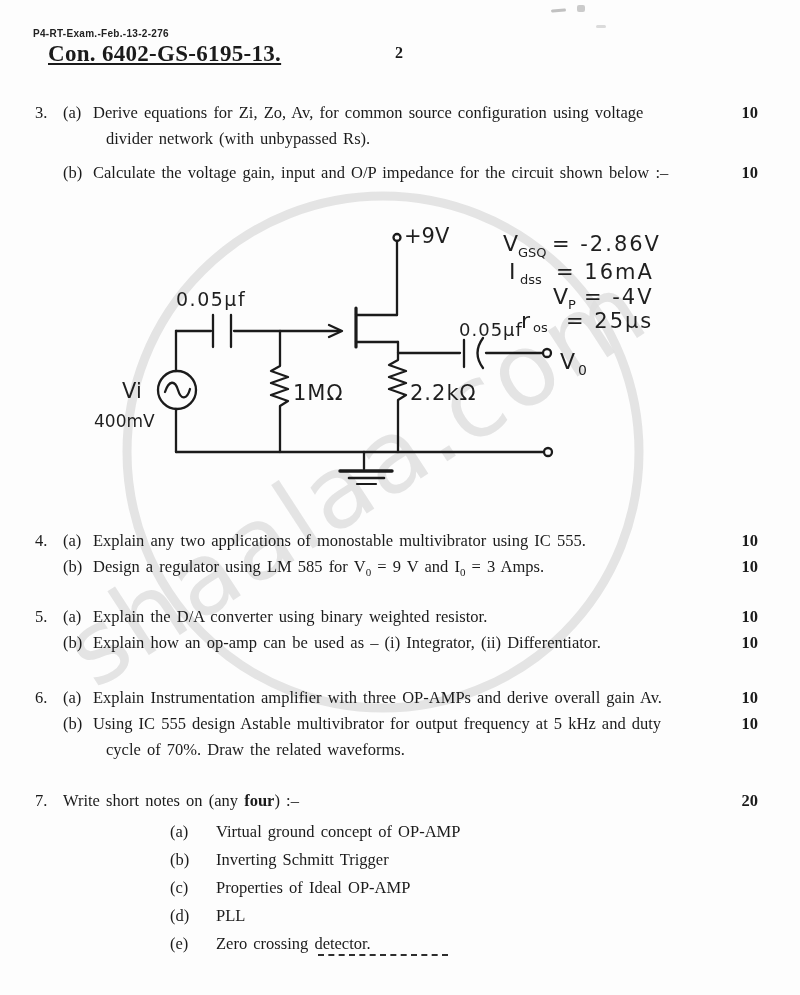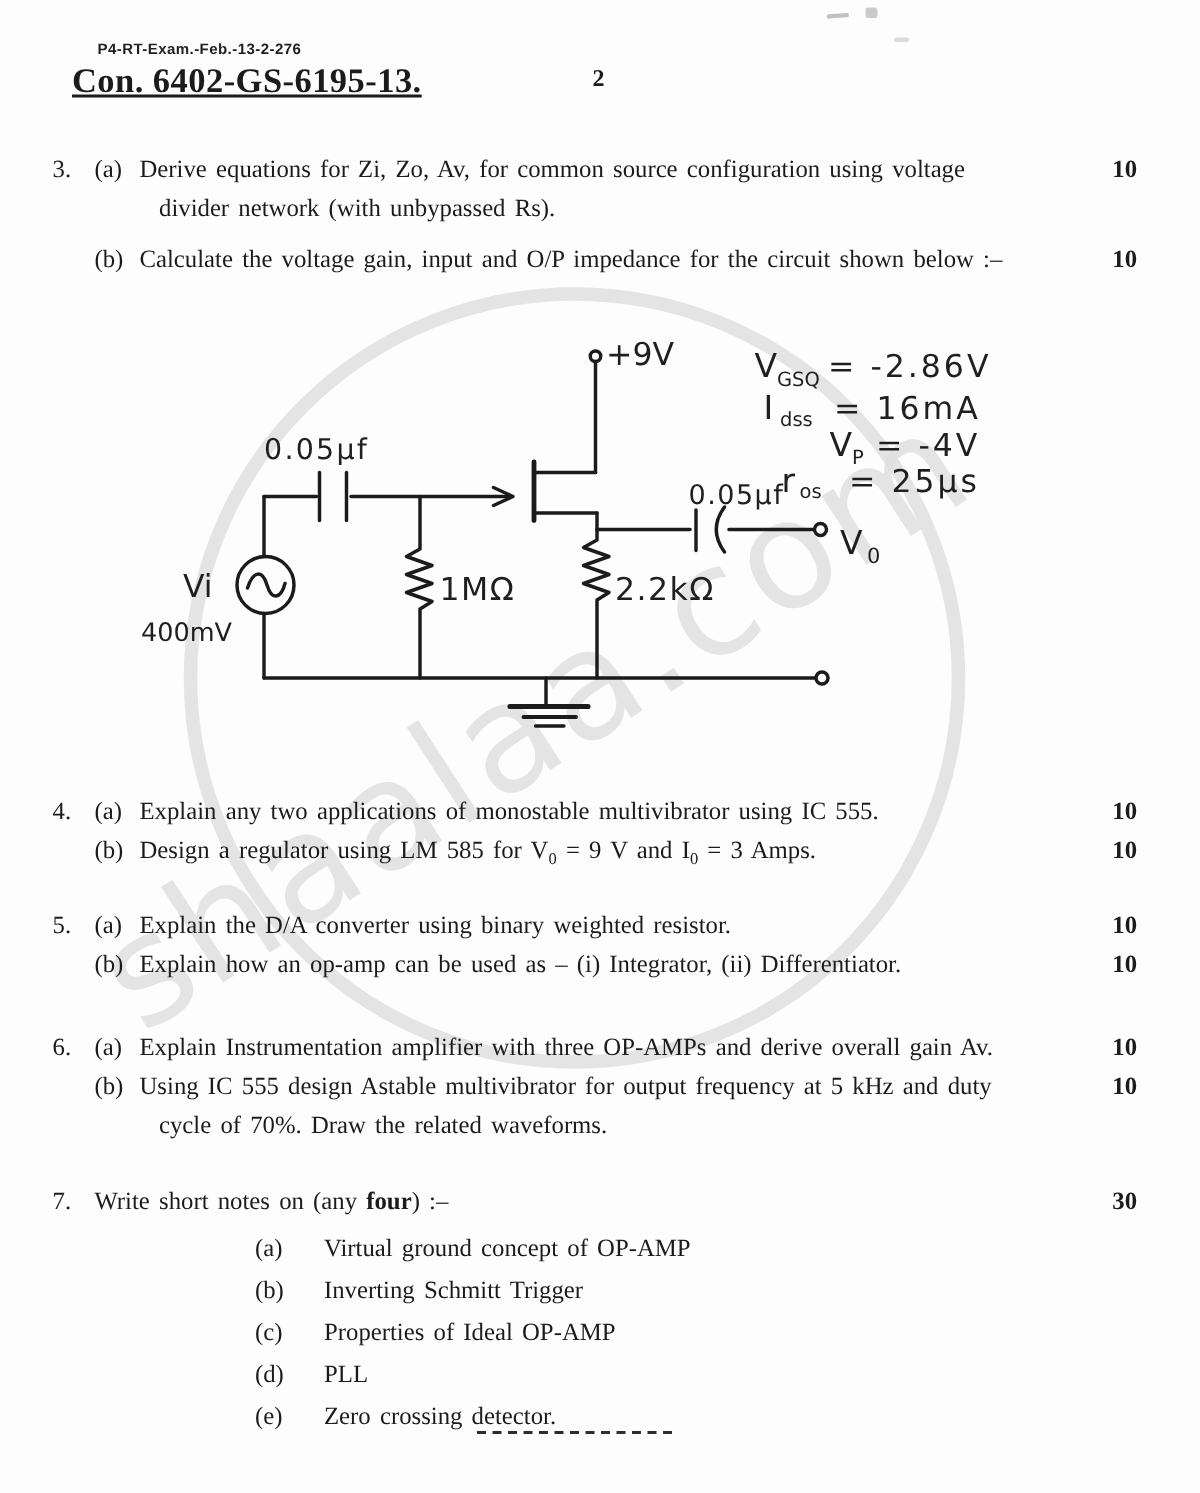--- a/index.html
+++ b/index.html
@@ -6,21 +6,21 @@
   .page{position:relative;width:800px;height:995px;background:#fdfdfd;overflow:hidden;
         font-family:"Liberation Serif",serif;color:#1b1b1b;}
   
   .wm-svg{position:absolute;left:0;top:0;z-index:0;}
   
   .circuit-svg{position:absolute;left:0;top:0;z-index:1;pointer-events:none;}
   .circuit-svg .wire{stroke:#1b1b1b;stroke-width:2.3;fill:none;stroke-linecap:round;stroke-linejoin:round;}
   .hand{font-family:"DejaVu Sans",sans-serif;fill:#1f1f1f;}
   
   .print{position:absolute;z-index:2;}
-  .exam-code{left:33px;top:28px;font:bold 10px "Liberation Sans",sans-serif;letter-spacing:.3px;color:#222;margin-left:32px;}
+  .exam-code{left:33px;top:28px;font:bold 10px "Liberation Sans",sans-serif;letter-spacing:.3px;color:#222;}
   .con-number{left:48px;top:41px;font-size:23px;font-weight:bold;letter-spacing:.3px;text-decoration:underline;}
   .page-number{left:395px;top:44px;font-size:16px;font-weight:bold;}
   .q-block{position:absolute;z-index:2;left:35px;width:723px;font-size:16.5px;}
   .row{display:flex;align-items:baseline;position:relative;line-height:26px;white-space:nowrap;}
   .num{width:28px;flex:none;}
   .part{width:30px;flex:none;}
   .txt{word-spacing:2px;}
   .marks{position:absolute;right:0;top:0;font-weight:bold;margin-left:40px;}
   .cont{margin-left:71px;}
   .item{display:flex;align-items:baseline;margin-left:135px;line-height:28px;white-space:nowrap;}
@@ -196,21 +196,21 @@
     </div>
     <div class="row">
       <span class="txt cont">cycle of 70%. Draw the related waveforms.</span>
     </div>
   </div>
 
   <div class="q-block" style="top:788px">
     <div class="row">
       <span class="num">7.</span>
       <span class="txt"><span>Write short notes on (any </span><b>four</b><span>) :–</span></span>
-      <span class="marks">30</span>
+      <span class="marks">20</span>
     </div>
     <div style="height:4px"></div>
     <div class="item">
       <span class="ilabel">(a)</span>
       <span class="txt">Virtual ground concept of OP-AMP</span>
     </div>
     <div class="item">
       <span class="ilabel">(b)</span>
       <span class="txt">Inverting Schmitt Trigger</span>
     </div>

